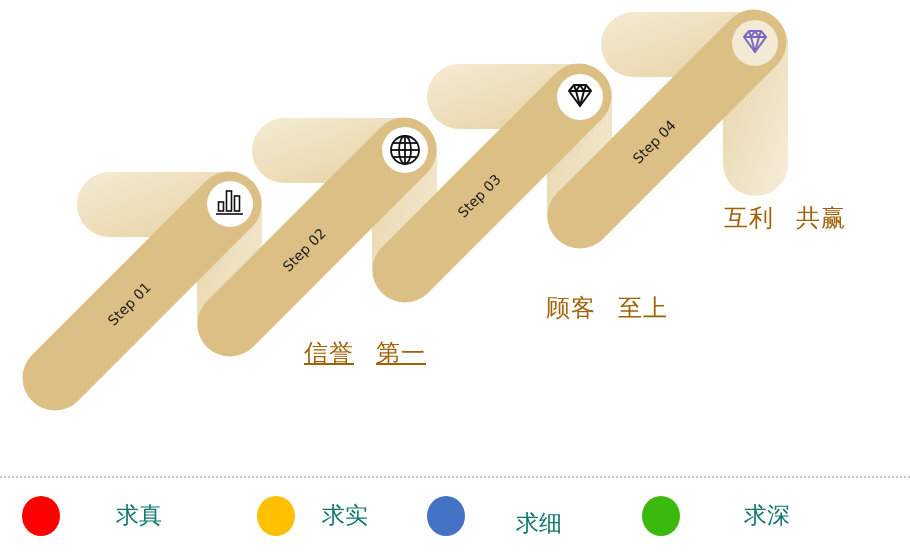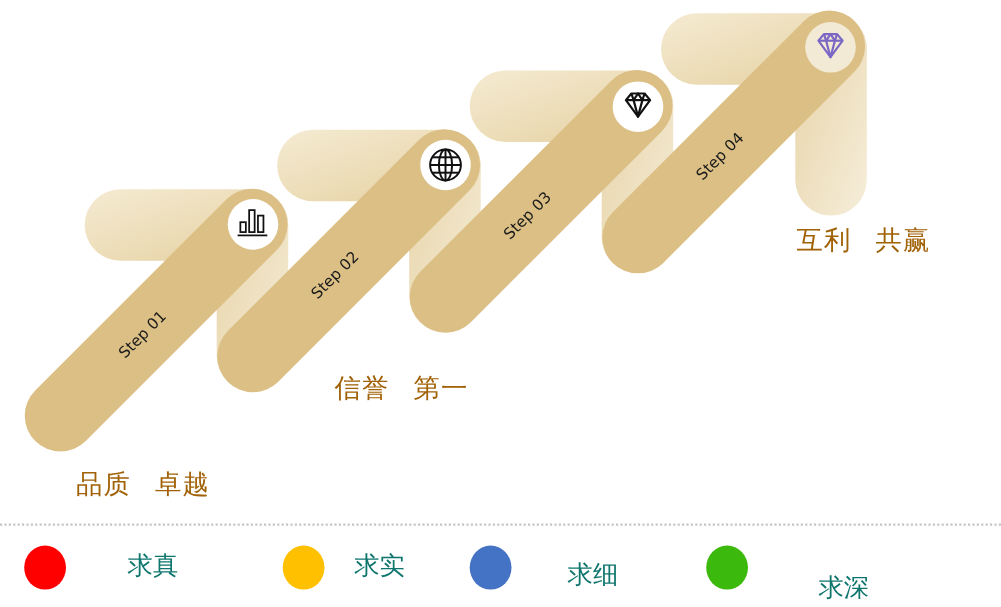--- a/index.html
+++ b/index.html
@@ -93,37 +93,37 @@
       <g fill="none" stroke="#7b68c4" stroke-width="2" stroke-linejoin="round">
         <polygon points="744,37 749,31 761,31 766,37 755,52"></polygon>
         <line x1="744" y1="37" x2="766" y2="37"></line>
         <polyline points="749,31 751,37 755,52 759,37 761,31"></polyline>
         <polyline points="751,37 755,31 759,37"></polyline>
       </g>
     </g>
   </svg>
 
   
-  <div class="headline" style="left:69px; top:428px;">
-    <span>品质</span><span class="gap"></span><span>卓越</span>
+  <div class="headline" style="left:304px; top:341px;text-decoration:underline;">
+    <span>信誉</span><span class="gap"></span><span>第一</span>
   </div>
-  <div class="headline" style="left:304px; top:341px;">
-    <span>信誉</span><span class="gap"></span><span>第一</span>
+  <div class="headline" style="left:546px; top:296px;">
+    <span>顾客</span><span class="gap"></span><span>至上</span>
   </div>
   <div class="headline" style="left:724px; top:206px;">
     <span>互利</span><span class="gap"></span><span>共赢</span>
   </div>
 
   <div class="divider"></div>
 
   
   <div class="legend-dot" style="left:22px; top:496px; background:#ff0000;"></div>
   <div class="legend-label" style="left:116px; top:504px;">求真</div>
 
   <div class="legend-dot" style="left:257px; top:496px; background:#ffc000;"></div>
   <div class="legend-label" style="left:322px; top:504px;text-align:right;">求实</div>
 
   <div class="legend-dot" style="left:427px; top:496px; background:#4472c4;"></div>
   <div class="legend-label" style="left:516px; top:512px;">求细</div>
 
   <div class="legend-dot" style="left:642px; top:496px; background:#3cb90d;"></div>
-  <div class="legend-label" style="left:744px; top:504px;margin-top:20px;">求深</div>
+  <div class="legend-label" style="left:744px; top:504px;">求深</div>
 </div>
 
 </body></html>

